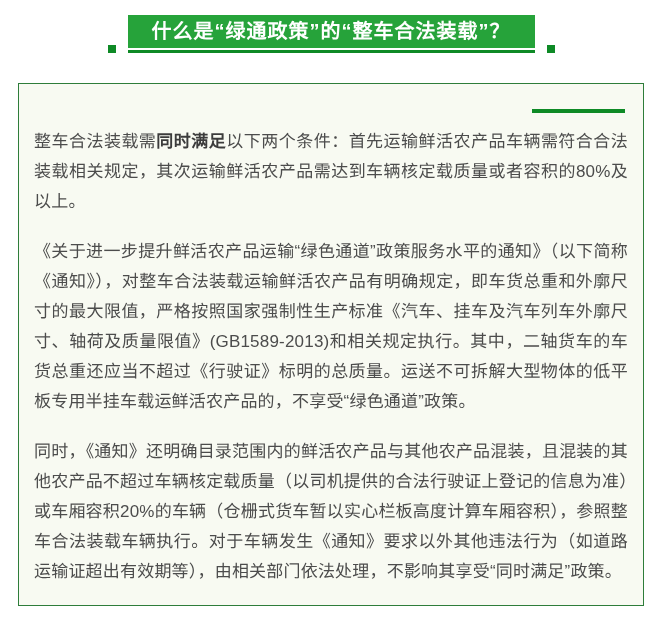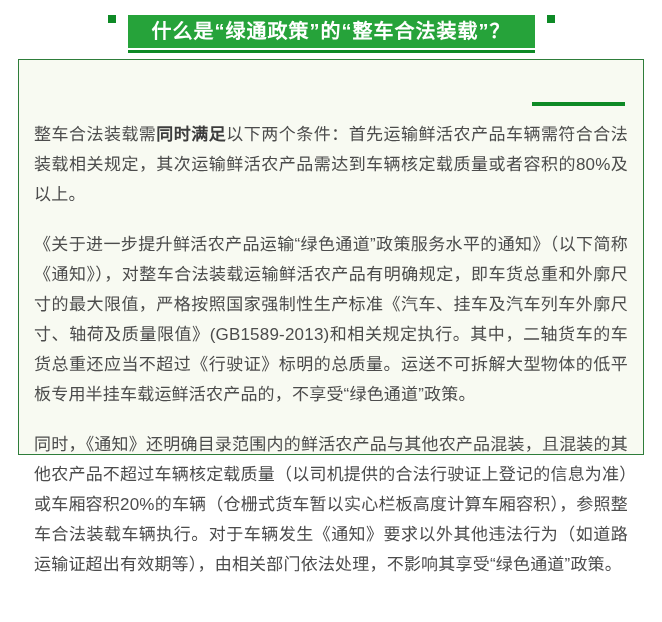--- a/index.html
+++ b/index.html
@@ -17,21 +17,21 @@
   body {
     width: 662px;
     height: 622px;
     background: #ffffff;
     overflow: hidden;
     font-family: "Liberation Sans", "DejaVu Sans", sans-serif;
   }
   .header {
     margin-top: 15px;
     display: flex;
-    align-items: flex-start;
+    align-items: flex-end;
     justify-content: center;
     gap: 12px;
   }
   .sq {
     width: 8px;
     height: 8px;
     background: var(--accent_green, #0e8a26);
     flex: 0 0 auto;
   }
   .banner-wrap {
@@ -47,25 +47,25 @@
     letter-spacing: 1px;
     text-align: center;
     white-space: nowrap;
   }
   .banner-underline {
     height: 3px;
     background: var(--accent_green, #0e8a26);
     margin-top: 2px;
   }
   .panel {
-    margin: 6px 18px 0;
-    height: 396px;
+    margin: 30px 18px 0;
+    height: 523px;
     border: 1px solid var(--panel_border_green, #2e7d3a);
     background: var(--panel_background, #f8faf2);
-    padding: 42px 15px 28px;
+    padding: 25px 15px 28px;
   }
   .deco-bar {
     width: 93px;
     height: 4px;
     background: var(--accent_green, #0e8a26);
     margin: 0 3px 14px auto;
   }
   .panel p {
     margin: 0 0 20px;
     font-size: 17px;
@@ -89,14 +89,14 @@
     <div class="banner">什么是“绿通政策”的“整车合法装载”？</div>
     <div class="banner-underline"></div>
   </div>
   <span class="sq"></span>
 </div>
 
 <div class="panel">
   <div class="deco-bar"></div>
   <p><span>整车合法装载需</span><strong>同时满足</strong><span>以下两个条件：首先运输鲜活农产品车辆需符合合法装载相关规定，其次运输鲜活农产品需达到车辆核定载质量或者容积的80%及以上。</span></p>
   <p>《关于进一步提升鲜活农产品运输“绿色通道”政策服务水平的通知》（以下简称《通知》），对整车合法装载运输鲜活农产品有明确规定，即车货总重和外廓尺寸的最大限值，严格按照国家强制性生产标准《汽车、挂车及汽车列车外廓尺寸、轴荷及质量限值》(GB1589-2013)和相关规定执行。其中，二轴货车的车货总重还应当不超过《行驶证》标明的总质量。运送不可拆解大型物体的低平板专用半挂车载运鲜活农产品的，不享受“绿色通道”政策。</p>
-  <p>同时，《通知》还明确目录范围内的鲜活农产品与其他农产品混装，且混装的其他农产品不超过车辆核定载质量（以司机提供的合法行驶证上登记的信息为准）或车厢容积20%的车辆（仓栅式货车暂以实心栏板高度计算车厢容积），参照整车合法装载车辆执行。对于车辆发生《通知》要求以外其他违法行为（如道路运输证超出有效期等），由相关部门依法处理，不影响其享受“绿色通道”政策。</p>
+  <p>同时，《通知》还明确目录范围内的鲜活农产品与其他农产品混装，且混装的其他农产品不超过车辆核定载质量（以司机提供的合法行驶证上登记的信息为准）或车厢容积20%的车辆（仓栅式货车暂以实心栏板高度计算车厢容积），参照整车合法装载车辆执行。对于车辆发生《通知》要求以外其他违法行为（如道路运输证超出有效期等），由相关部门依法处理，不影响其享受“同时满足”政策。</p>
 </div>
 
 </body></html>

